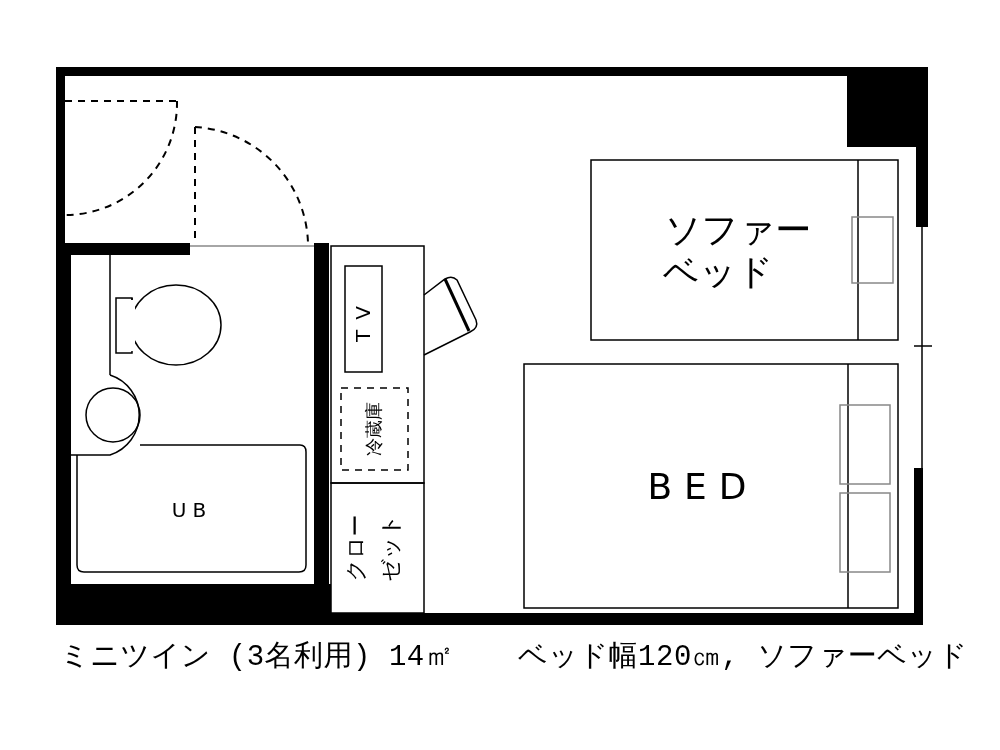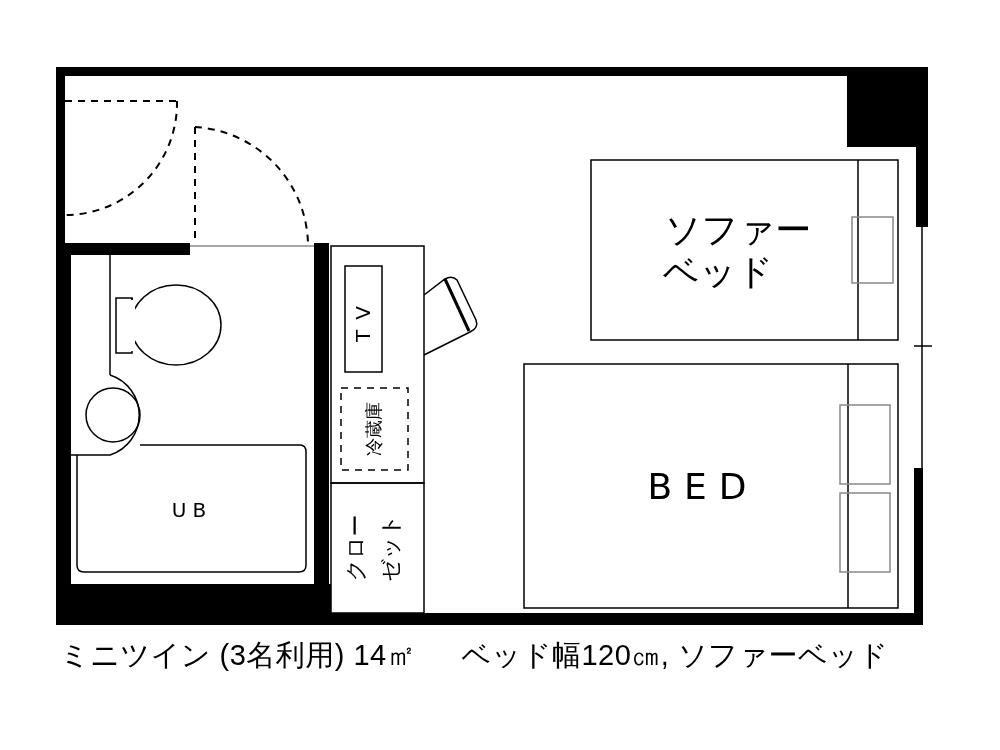--- a/index.html
+++ b/index.html
@@ -6,21 +6,21 @@
     body { width: 1000px; height: 750px; position: relative; overflow: hidden; font-family: "DejaVu Sans", sans-serif; }
     #plan { position: absolute; left: 0; top: 0; width: 1000px; height: 750px; }
     .wall { fill: #000000; }
     .thin { fill: none; stroke: #000000; stroke-width: 1.5; }
     .grey { fill: none; stroke: #888888; stroke-width: 1.5; }
     .dash { fill: none; stroke: #000000; stroke-width: 2; stroke-dasharray: 7 6; }
     .fill-white { fill: #ffffff; }
     .label { font-family: "DejaVu Sans", sans-serif; fill: #000000; }
     .caption {
       position: absolute; left: 60px; top: 636px; width: 880px;
-      font-family: Liberation Sans, sans-serif; font-size: 29px; color: #000000;
+      font-family: Liberation Mono, monospace; font-size: 29px; color: #000000;
       white-space: nowrap; letter-spacing: 0.5px;
     }
     .caption span { display: inline-block; }
   </style>
 </head>
 <body>
 
 <svg id="plan" viewBox="0 0 1000 750" xmlns="http://www.w3.org/2000/svg">
 
   <g>

